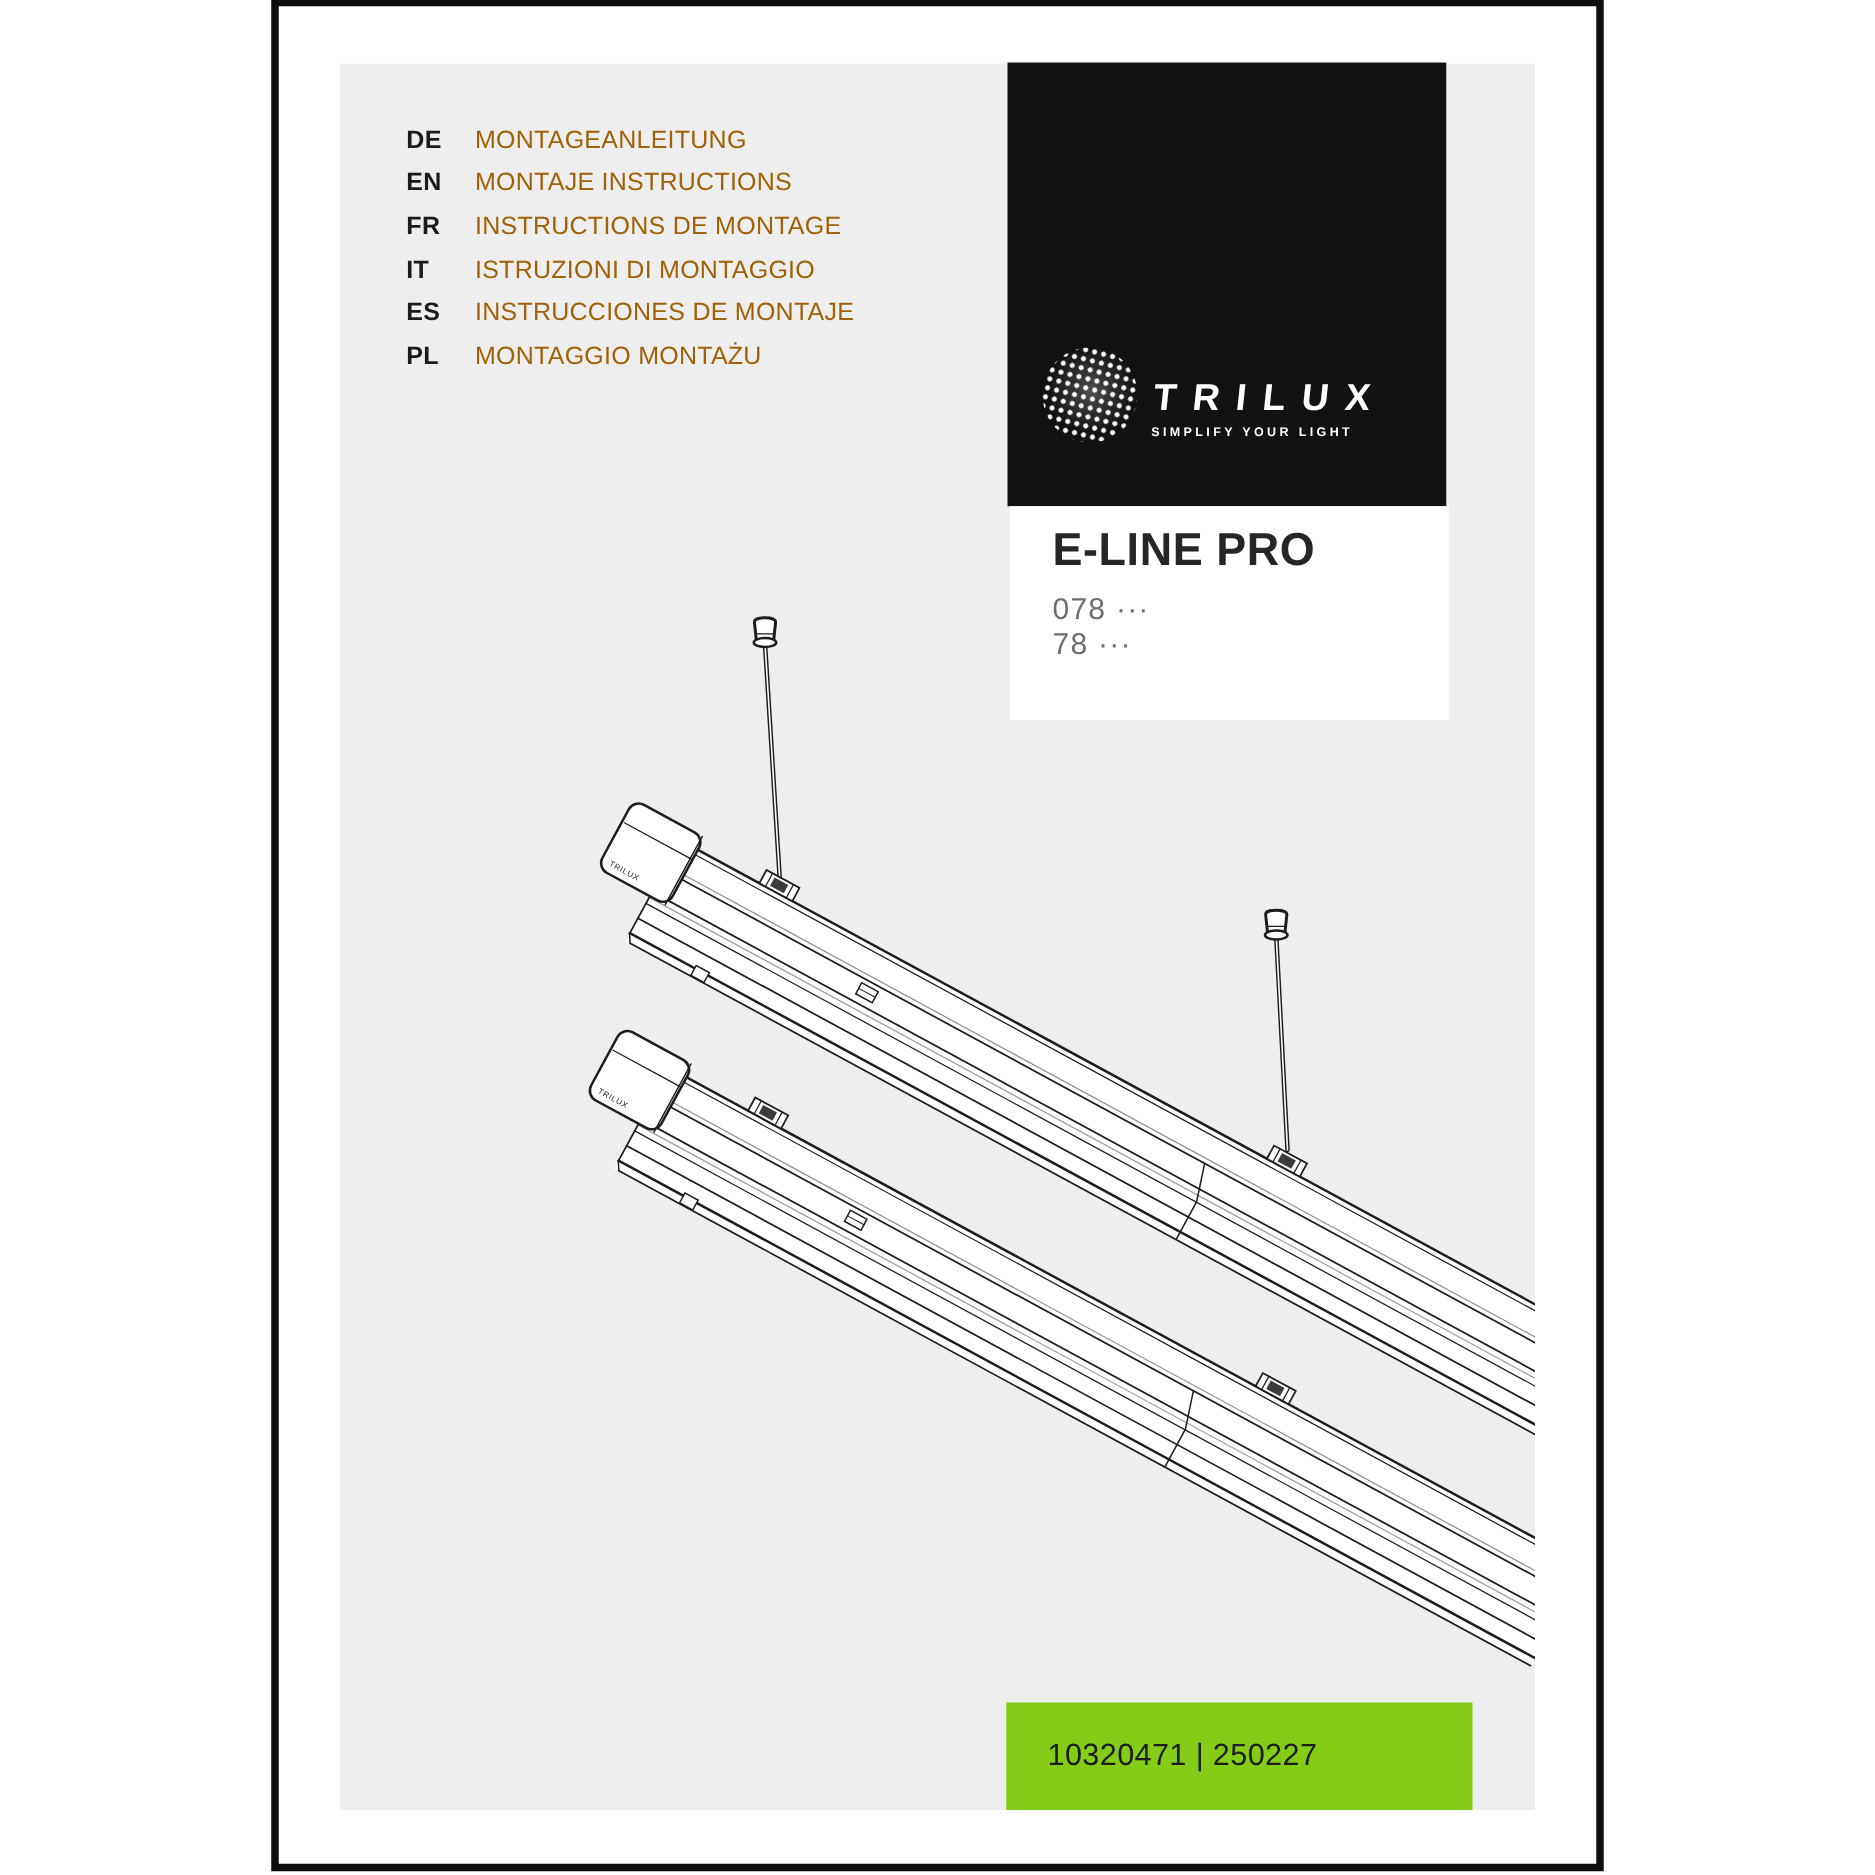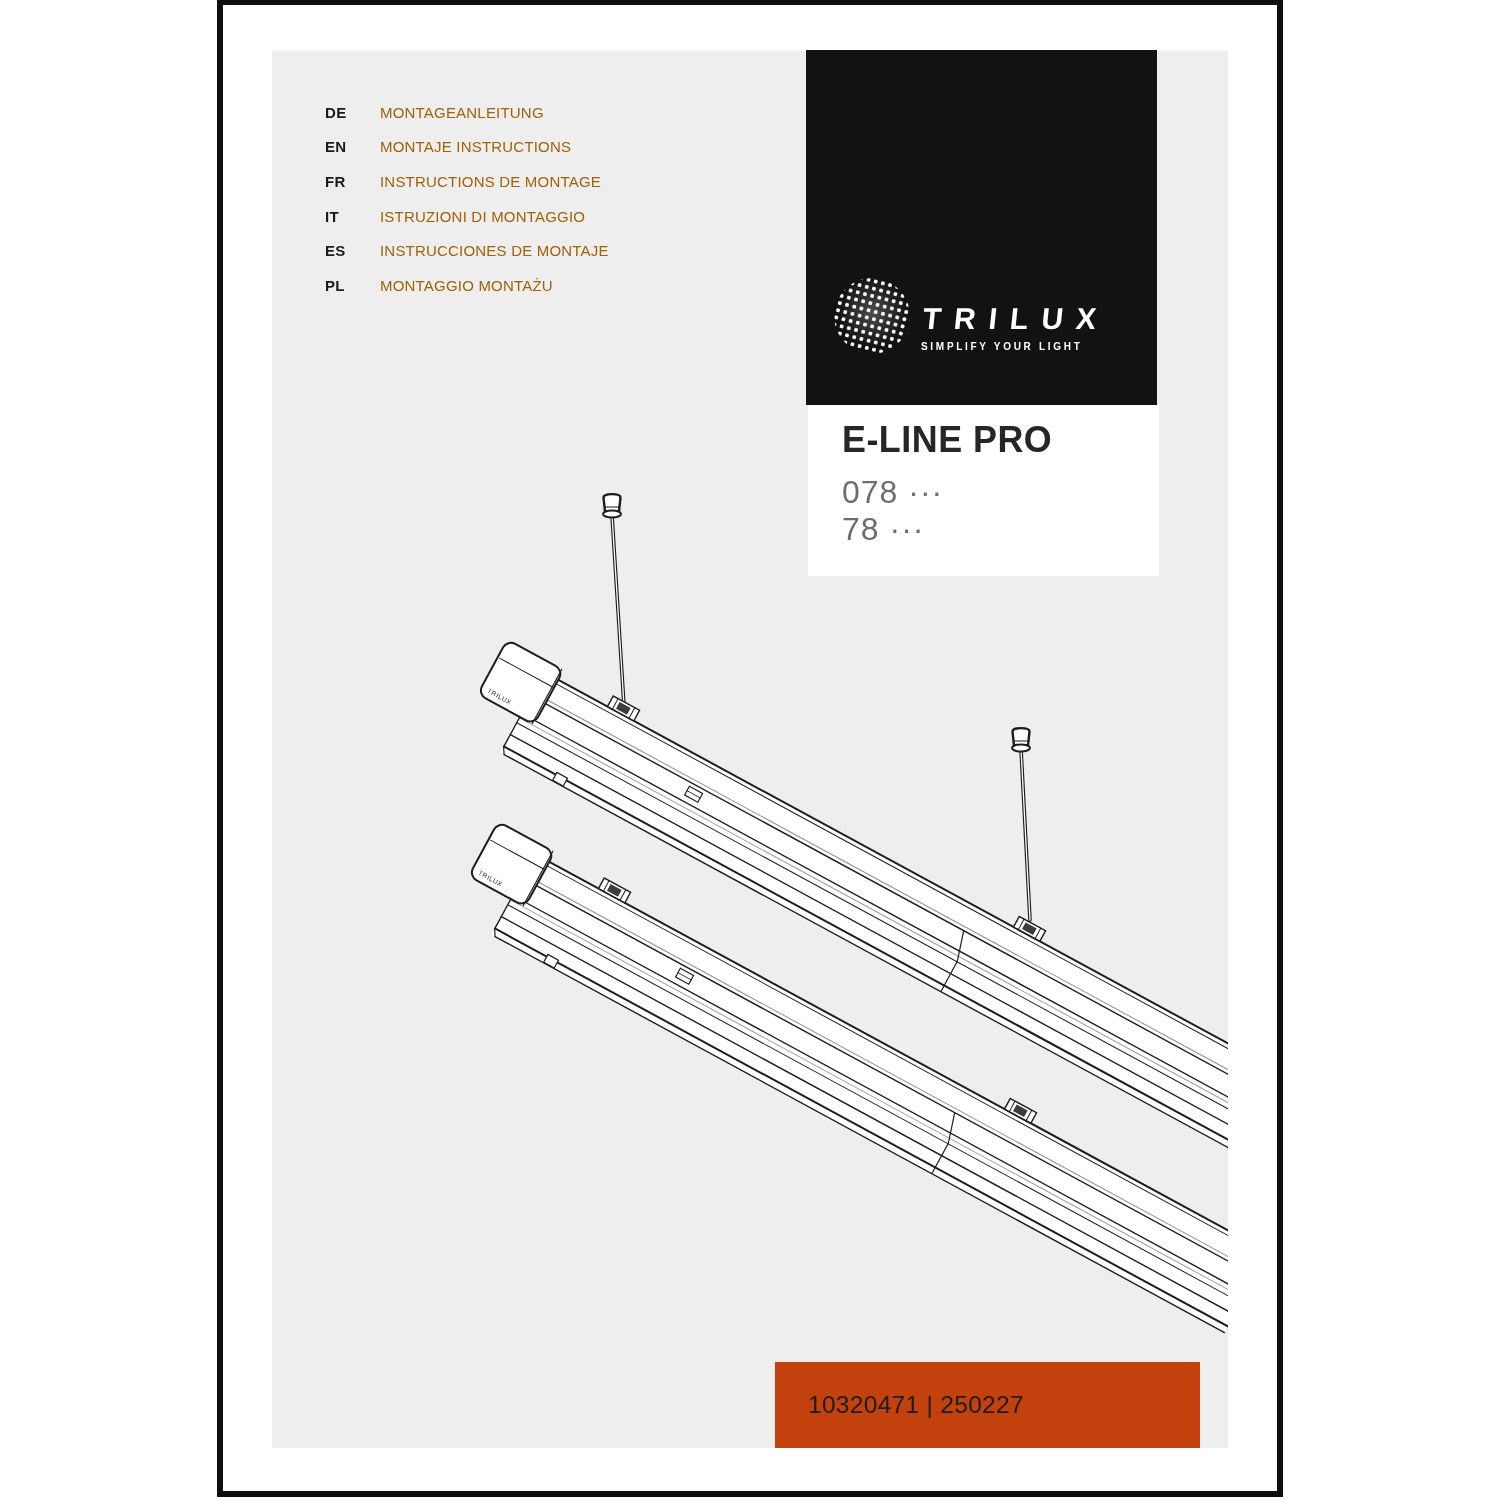--- a/index.html
+++ b/index.html
@@ -6,43 +6,43 @@
   .sheet{position:relative;width:1500px;height:1500px;background:#ffffff;overflow:hidden;
          font-family:"Liberation Sans", sans-serif;}
   
   .frame{position:absolute;left:217px;top:-1px;width:1054px;height:1486px;
          border:6px solid #0e0e0e;background:transparent;}
   
   .panel{position:absolute;left:272px;top:51px;width:956px;height:1397px;
          background:#eeeeee;overflow:hidden;}
   
   .langs{position:absolute;left:325px;top:95px;}
-  .lang-row{display:flex;align-items:center;height:34.6px;font-size:15px;}
+  .lang-row{display:flex;align-items:center;height:34.6px;font-size:20px;}
   .lang-code{width:55px;font-weight:700;color:#1b1b1b;letter-spacing:.3px;}
   .lang-title{color:#a16207;letter-spacing:.2px;}
   
   .brandbox{position:absolute;left:806px;top:50px;width:351px;height:355px;background:#121212;}
   .globe{position:absolute;left:28px;top:228px;width:76px;height:76px;border-radius:50%;
          background-image:radial-gradient(circle at 50% 45%, rgba(255,255,255,.25), rgba(255,255,255,0) 62%),
                           radial-gradient(#ffffff 1.7px, rgba(255,255,255,0) 2.3px);
          background-size:100% 100%, 7.4px 7.4px;transform:rotate(14deg);}
   .brandtext{position:absolute;left:115px;top:252px;}
   .brandname{color:#fff;font-size:30px;font-weight:800;letter-spacing:13px;
              transform:skewX(-6deg);transform-origin:left bottom;white-space:nowrap;}
   .tagline{color:#fff;font-size:10px;font-weight:700;letter-spacing:2.7px;margin-top:5px;white-space:nowrap;}
   
   .productbox{position:absolute;left:808px;top:405px;width:351px;height:171px;background:#ffffff;
               box-sizing:border-box;padding:14px 0 0 34px;}
   .productname{font-size:37px;font-weight:600;color:#262626;letter-spacing:.5px;
                transform:scaleX(.97);transform-origin:left center;white-space:nowrap;}
-  .ordercode{font-size:32px;color:#6e6e6e;letter-spacing:1px;white-space:nowrap;}
+  .ordercode{font-size:24px;color:#6e6e6e;letter-spacing:1px;white-space:nowrap;}
   .ordercode.first{margin-top:13px;}
   .ordercode.second{margin-top:0;}
   
-  .refbox{position:absolute;left:775px;top:1362px;width:425px;height:86px;background:#c2410c;
+  .refbox{position:absolute;left:805px;top:1362px;width:373px;height:86px;background:#84cc16;
           box-sizing:border-box;padding-left:33px;display:flex;align-items:center;}
   .refnum{font-size:24.5px;color:#1d1d1d;letter-spacing:.3px;}
   
   .drawing{position:absolute;left:0;top:0;}
 </style>
 </head>
 <body>
 
 <div class="sheet">
 

